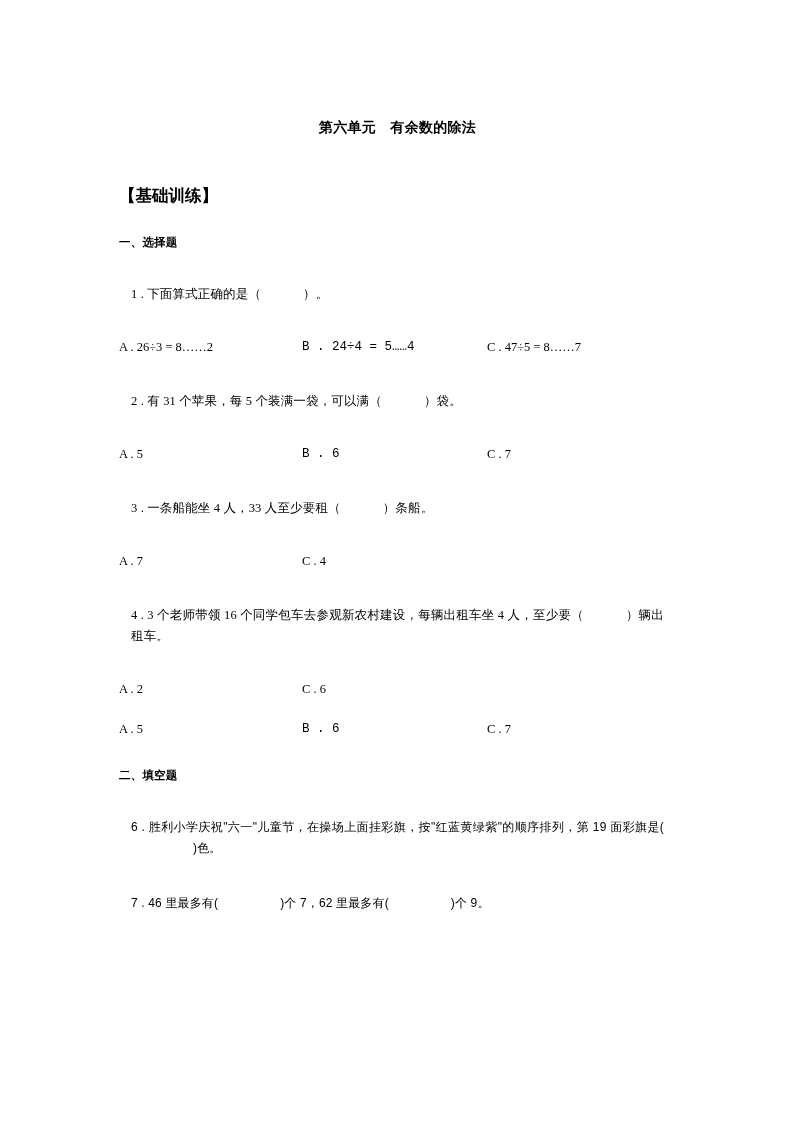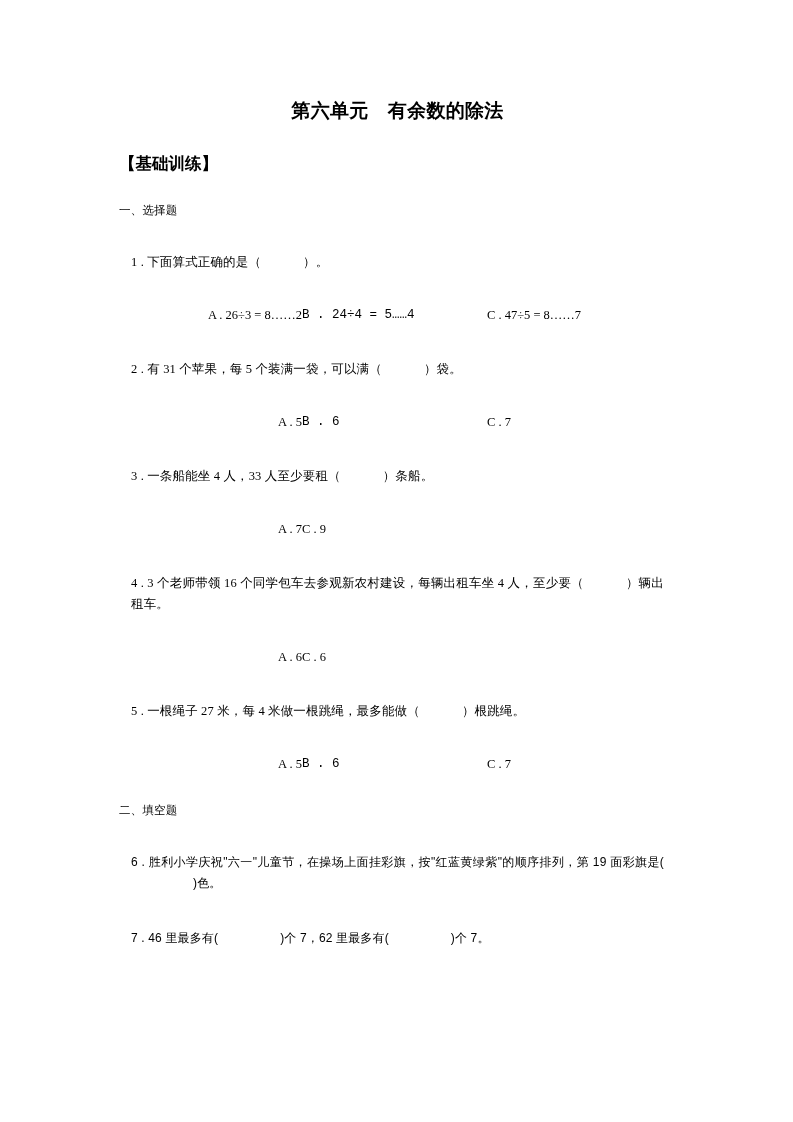--- a/index.html
+++ b/index.html
@@ -18,26 +18,26 @@
     position: relative;
     width: 793px;
     height: 1122px;
     box-sizing: border-box;
     padding: 0 117px 0 119px;
     background: #ffffff;
   }
 
   
   .doc-title {
-    margin: 0;
+    margin: 16px;
     padding-top: 101px;
     text-align: center;
     font-family: "Liberation Sans", "DejaVu Sans", sans-serif;
     font-weight: bold;
-    font-size: 19px;
+    font-size: 14px;
     line-height: 20px;
     letter-spacing: 0.3px;
   }
   .doc-subtitle {
     margin: 0;
     padding-top: 28px;
     text-align: center;
     font-family: "Liberation Sans", "DejaVu Sans", sans-serif;
     font-weight: bold;
     font-size: 16.5px;
@@ -49,21 +49,21 @@
     padding-top: 31px;
     font-family: "Liberation Sans", "DejaVu Sans", sans-serif;
     font-weight: bold;
     font-size: 16.5px;
     line-height: 22px;
   }
   .part-title {
     margin: 0;
     padding-top: 28px;
     font-family: "Liberation Sans", "DejaVu Sans", sans-serif;
-    font-weight: normal;
+    font-weight: bold;
     font-size: 11.5px;
     line-height: 16px;
     letter-spacing: 0.2px;
   }
 
   
   .q {
     margin: 12px;
     padding-top: 22px;
     font-size: 12.5px;
@@ -79,21 +79,21 @@
   
   .opts {
     padding-top: 20px;
     display: flex;
     font-size: 12.5px;
     line-height: 20px;
   }
   .opt {
     white-space: nowrap;
   }
-  .opt-a { width: 183px; text-align: right; }
+  .opt-a { width: 183px; }
   .opt-b { width: 185px; font-family: Liberation Mono, monospace; }
   .opt-c { width: auto; }
   .opt.eq { font-size: 12.5px; }
   .blank-md { display: inline-block; width: 42px; }
   .blank-lg { display: inline-block; width: 62px; }
   .blank-xl { display: inline-block; width: 78px; }
 </style>
 </head>
 <body>
 
@@ -122,44 +122,41 @@
     <span class="opt opt-a">A . 5</span>
     <span class="opt opt-b">B . 6</span>
     <span class="opt opt-c">C . 7</span>
   </div>
 
   <p class="q">
     <span>3 . 一条船能坐 4 人，33 人至少要租（</span><span class="blank-md"></span><span>）条船。</span>
   </p>
   <div class="opts">
     <span class="opt opt-a">A . 7</span>
-    <span class="opt opt-c">C . 9</span>
+    <span class="opt opt-c">C . 4</span>
   </div>
 
   <p class="q">
     <span>4 . 3 个老师带领 16 个同学包车去参观新农村建设，每辆出租车坐 4 人，至少要（</span><span class="blank-md"></span><span>）辆出租车。</span>
   </p>
   <div class="opts">
-    <span class="opt opt-a">A . 6</span>
+    <span class="opt opt-a">A . 2</span>
     <span class="opt opt-c">C . 6</span>
   </div>
 
-  <p class="q">
-    <span>5 . 一根绳子 27 米，每 4 米做一根跳绳，最多能做（</span><span class="blank-md"></span><span>）根跳绳。</span>
-  </p>
   <div class="opts">
     <span class="opt opt-a">A . 5</span>
     <span class="opt opt-b">B . 6</span>
     <span class="opt opt-c">C . 7</span>
   </div>
 
   <h4 class="part-title">二、填空题</h4>
 
   <p class="q sans">
     <span>6 . 胜利小学庆祝"六一"儿童节，在操场上面挂彩旗，按"红蓝黄绿紫"的顺序排列，第 19 面彩旗是(</span><span class="blank-lg"></span><span>)色。</span>
   </p>
 
   <p class="q sans">
-    <span>7 . 46 里最多有(</span><span class="blank-lg"></span><span>)个 7，62 里最多有(</span><span class="blank-lg"></span><span>)个 7。</span>
+    <span>7 . 46 里最多有(</span><span class="blank-lg"></span><span>)个 7，62 里最多有(</span><span class="blank-lg"></span><span>)个 9。</span>
   </p>
 
 
 </div>
 
 </body></html>

